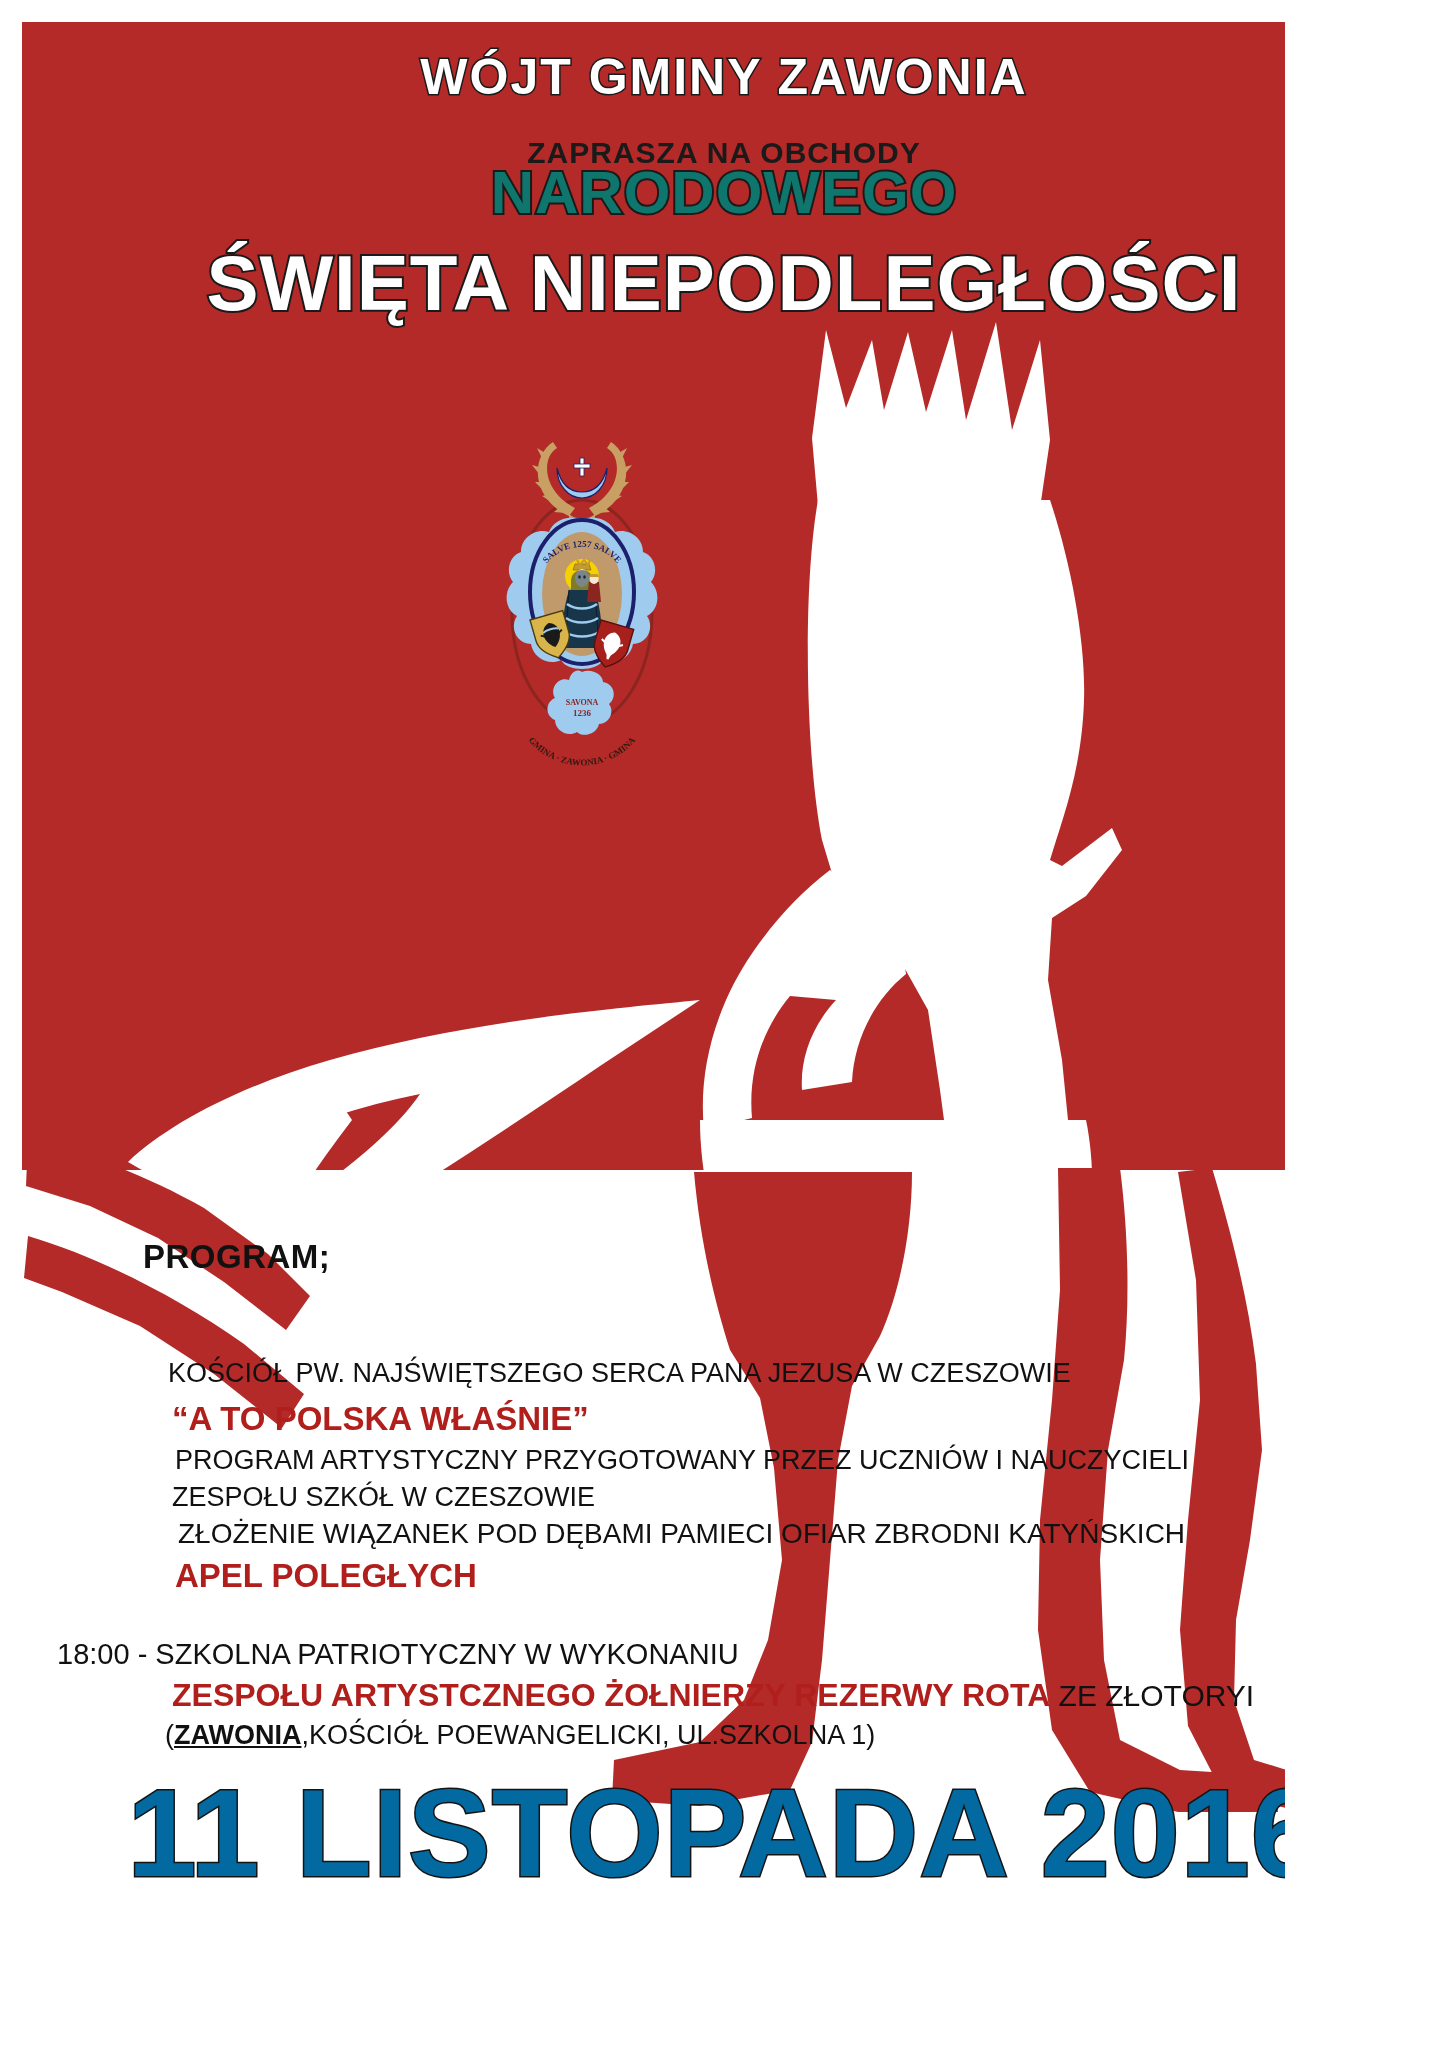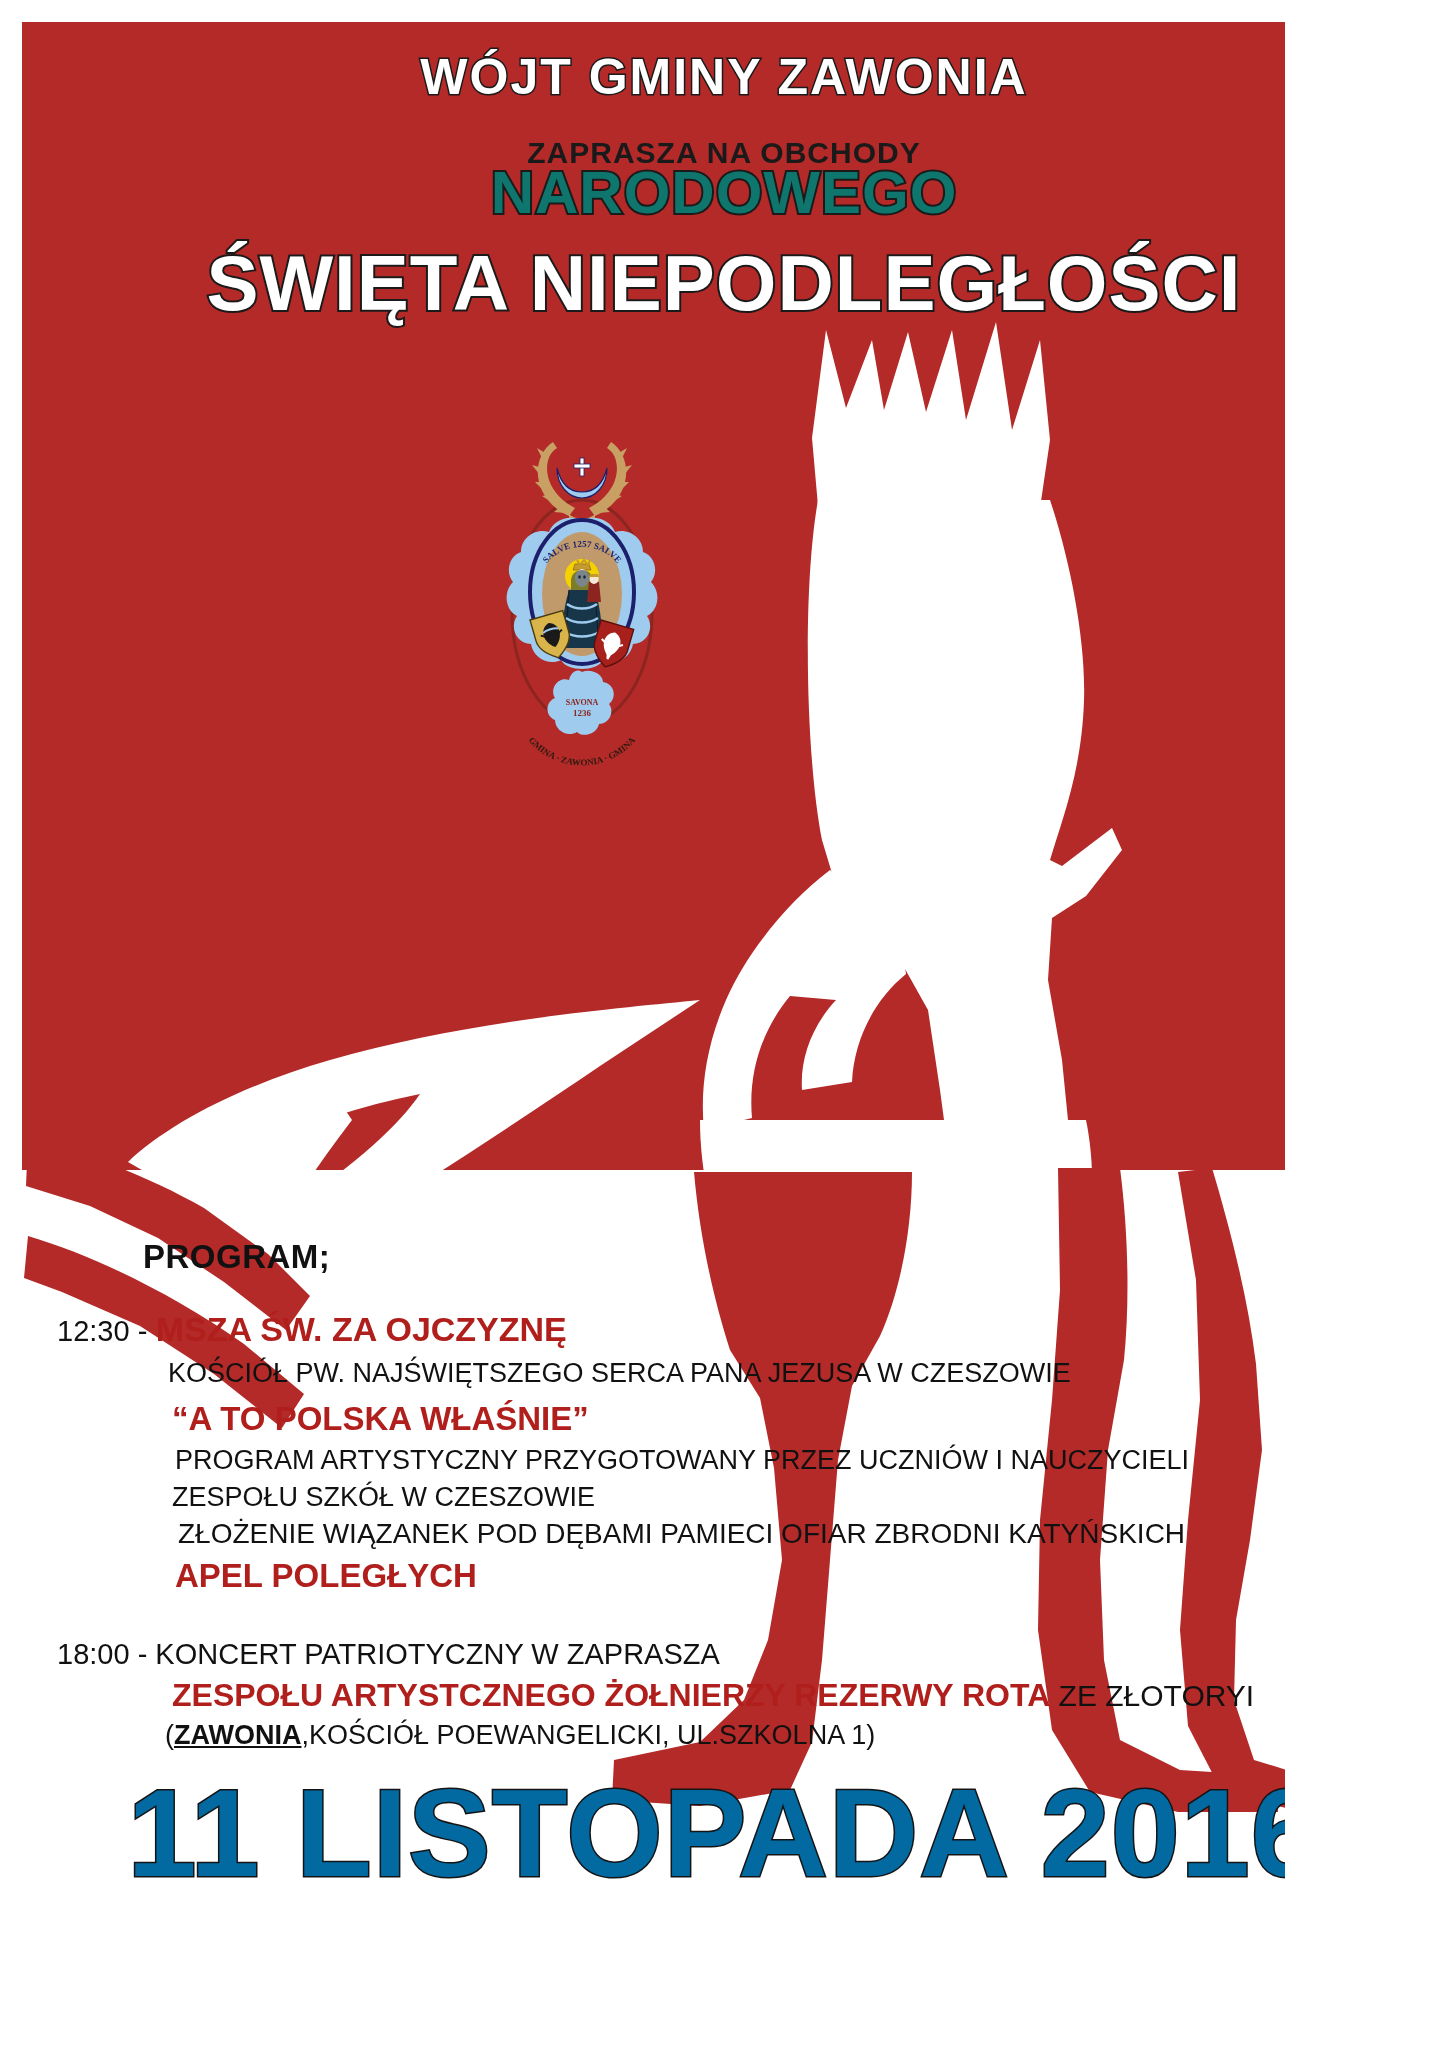--- a/index.html
+++ b/index.html
@@ -295,35 +295,31 @@
     <text x="99" y="292" font-size="9" font-weight="bold" fill="#8c2520" text-anchor="middle" font-family="'Liberation Serif', serif">1236</text>
 
     <path id="arcBot" d="M 31 288 A 70 70 0 0 0 167 288" fill="none"></path>
     <text font-size="9" font-weight="bold" fill="#2b1a10" font-family="'Liberation Serif', serif">
       <textPath href="#arcBot" startOffset="50%" text-anchor="middle">GMINA · ZAWONIA · GMINA</textPath>
     </text>
   </svg>
 
   <div class="program-label">PROGRAM;</div>
 
-  <div class="prog-line l-1230">
-    <span class="time">12:30 -</span>
-    <span class="red-bold">MSZA ŚW. ZA OJCZYZNĘ</span>
-  </div>
 
   <div class="prog-line l-kosciol blk">KOŚCIÓŁ PW. NAJŚWIĘTSZEGO SERCA PANA JEZUSA W CZESZOWIE</div>
   <div class="prog-line l-atopol red-bold">“A TO POLSKA WŁAŚNIE”</div>
   <div class="prog-line l-progart blk">PROGRAM ARTYSTYCZNY PRZYGOTOWANY PRZEZ UCZNIÓW I NAUCZYCIELI</div>
   <div class="prog-line l-zespol blk">ZESPOŁU SZKÓŁ W CZESZOWIE</div>
   <div class="prog-line l-zlozen blk">ZŁOŻENIE WIĄZANEK POD DĘBAMI PAMIECI OFIAR ZBRODNI  KATYŃSKICH</div>
   <div class="prog-line l-apel red-bold">APEL POLEGŁYCH</div>
 
   <div class="prog-line l-1800">
     <span class="time">18:00 -</span>
-    <span class="blk">KONCERT PATRIOTYCZNY W ZAPRASZA</span>
+    <span class="blk">SZKOLNA PATRIOTYCZNY W WYKONANIU</span>
   </div>
 
   <div class="prog-line l-zesp2">
     <span class="red-bold">ZESPOŁU ARTYSTCZNEGO ŻOŁNIERZY REZERWY ROTA</span><span class="blk"> ZE ZŁOTORYI</span>
   </div>
 
   <div class="prog-line l-adres blk">
     <span>(</span><u>ZAWONIA</u><span>,KOŚCIÓŁ  POEWANGELICKI, UL.SZKOLNA 1)</span>
   </div>
 

